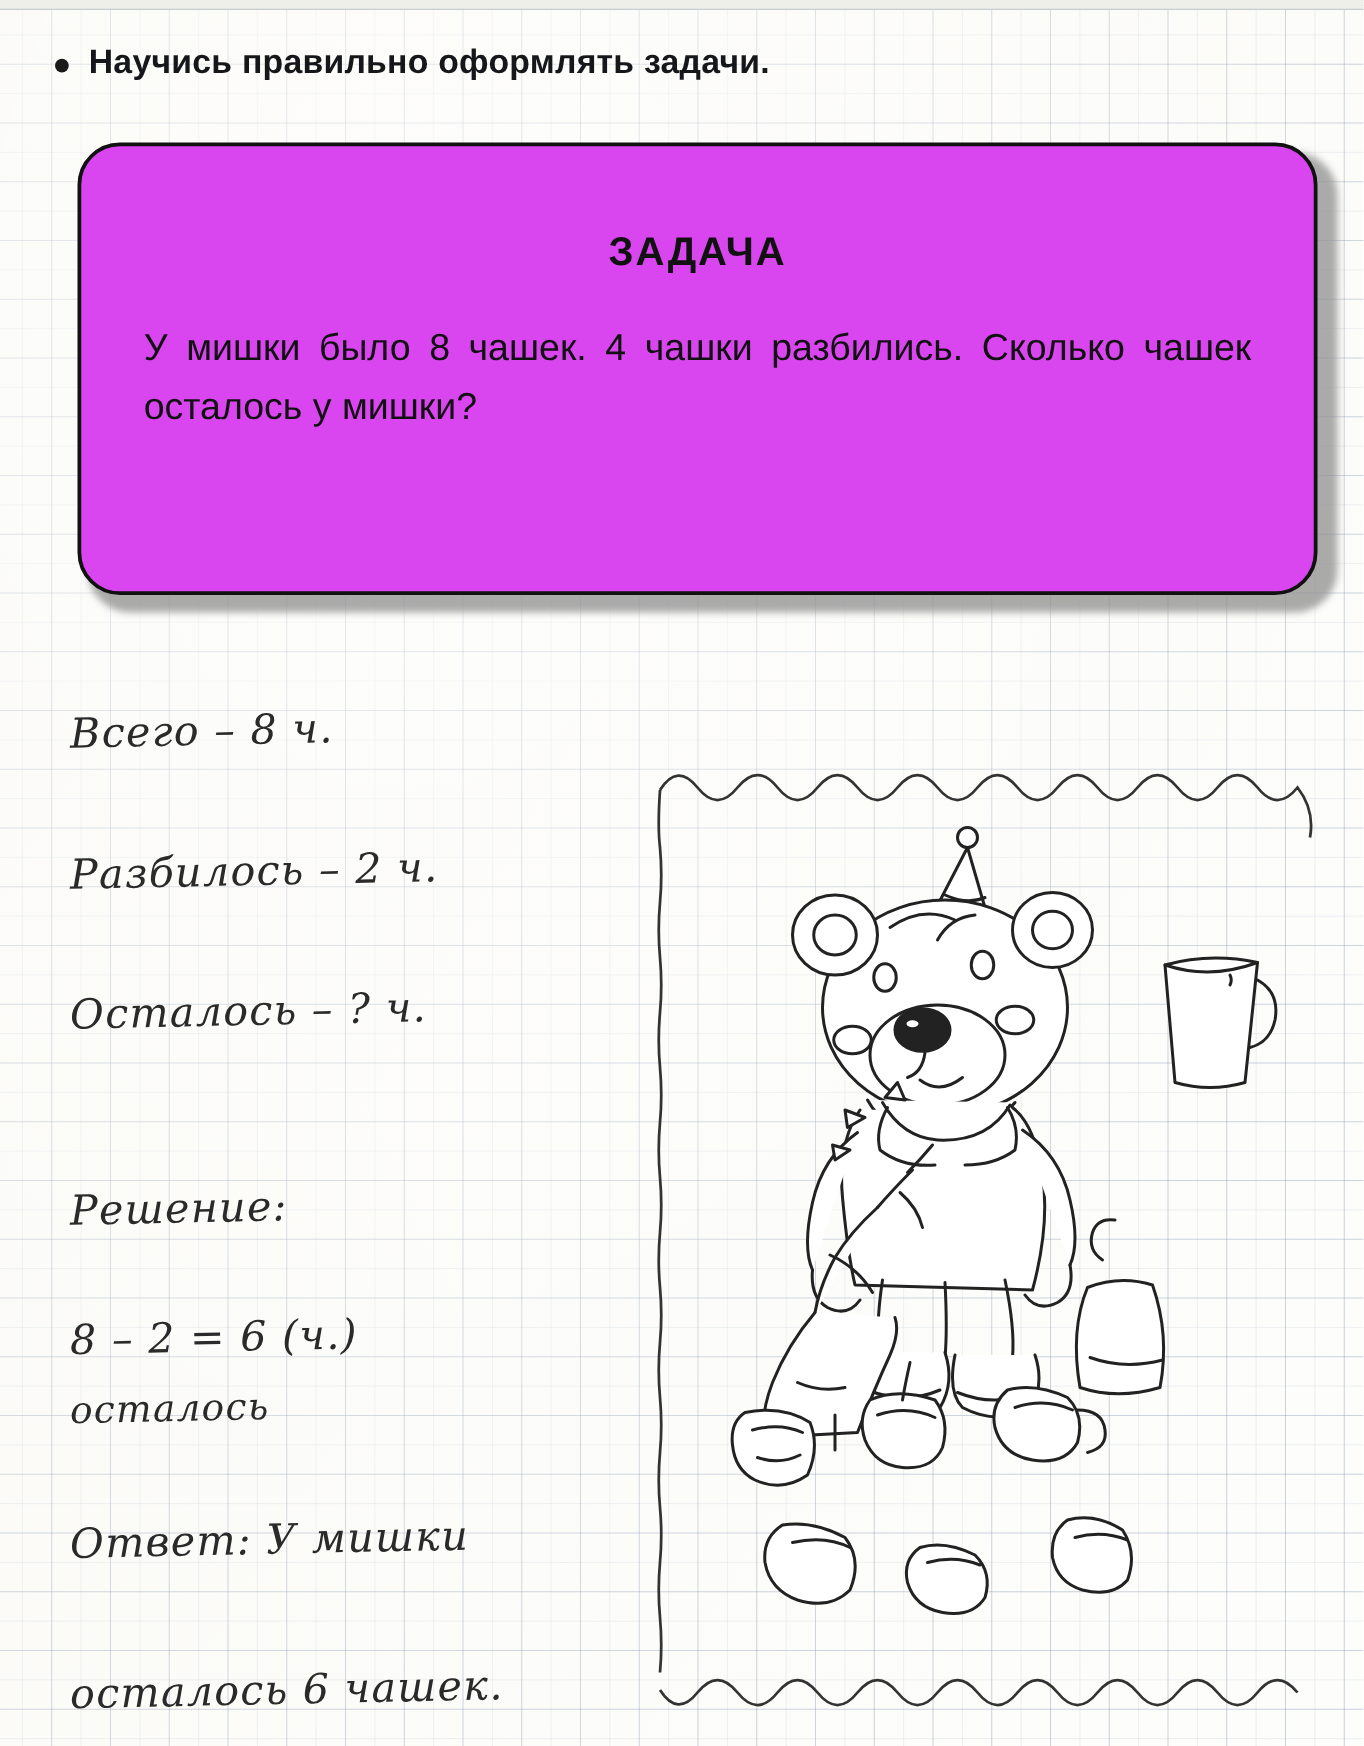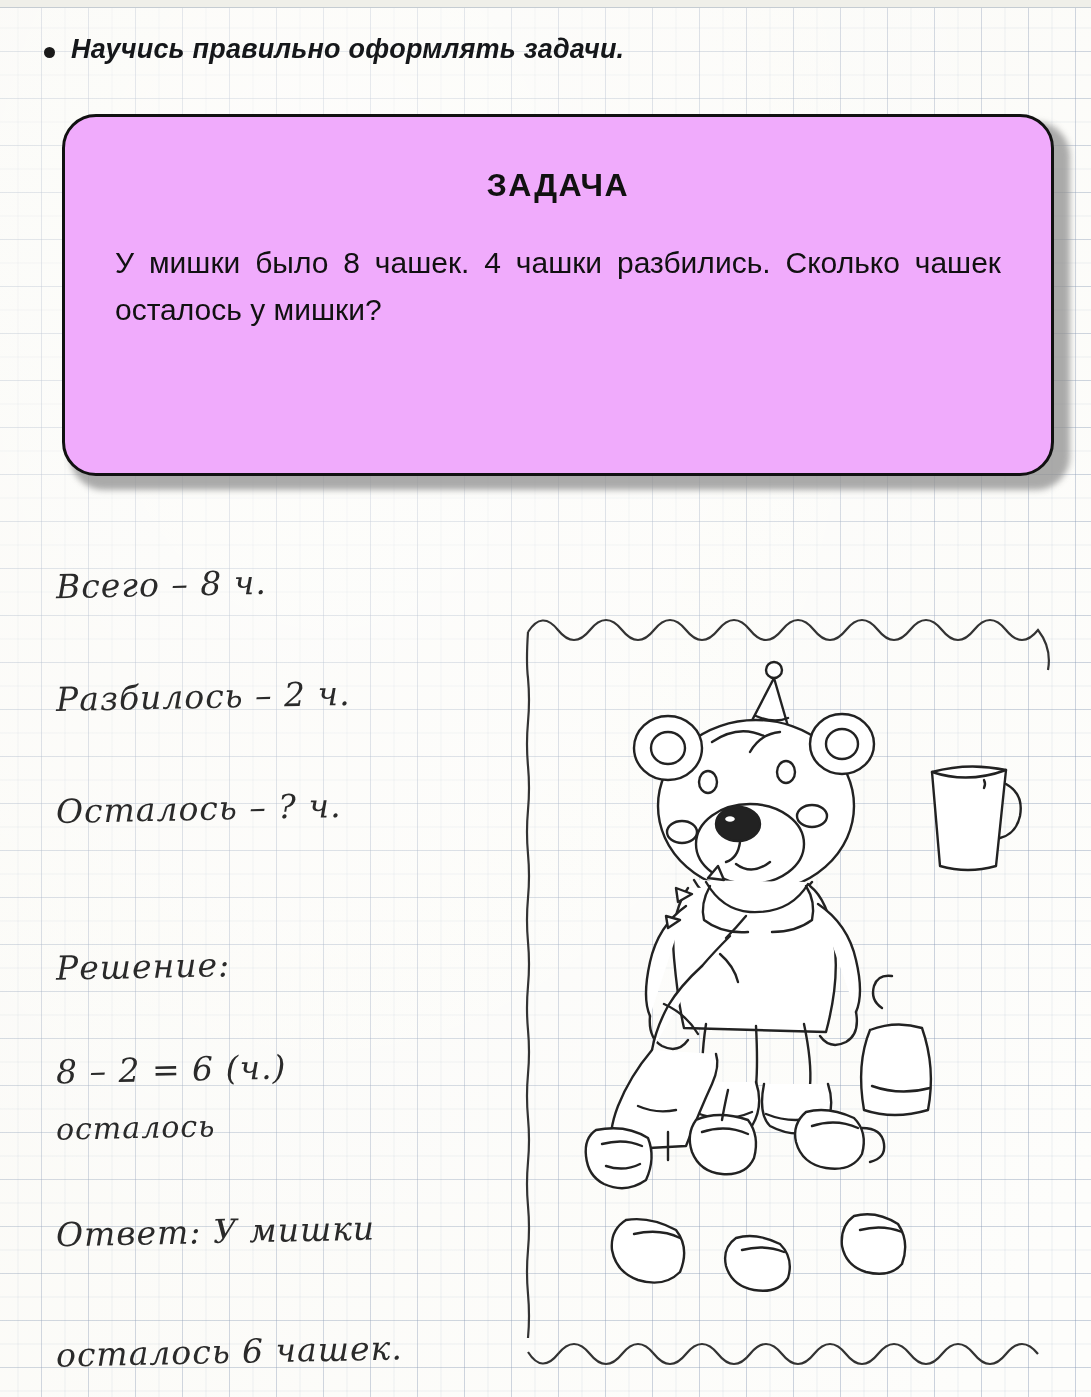--- a/index.html
+++ b/index.html
@@ -52,21 +52,20 @@
 
   
   .bullet-row {
     position: absolute;
     top: 33px;
     left: 44px;
     right: 30px;
     display: flex;
     align-items: flex-start;
     gap: 16px;
-    font-style: italic;
   }
   .bullet-dot {
     width: 11px;
     height: 11px;
     border-radius: 50%;
     background: #1a1a1a;
     margin-top: 14px;
     flex: none;
   }
   .bullet-text {
@@ -90,23 +89,23 @@
     opacity: 0.75;
   }
   .task-box {
     position: absolute;
     left: 62px;
     top: 114px;
     width: 992px;
     height: 362px;
     border: 3px solid #111;
     border-radius: 34px;
-    background: #f0abfc;
+    background: #d946ef;
     box-sizing: border-box;
-    padding: 12px 40px 0 40px;
+    padding: 28px 40px 0 40px;
   }
   .task-title {
     text-align: center;
     font-size: 32px;
     font-weight: 700;
     letter-spacing: 1.5px;
     color: #111;
     margin-top: 38px;
   }
   .task-body {

